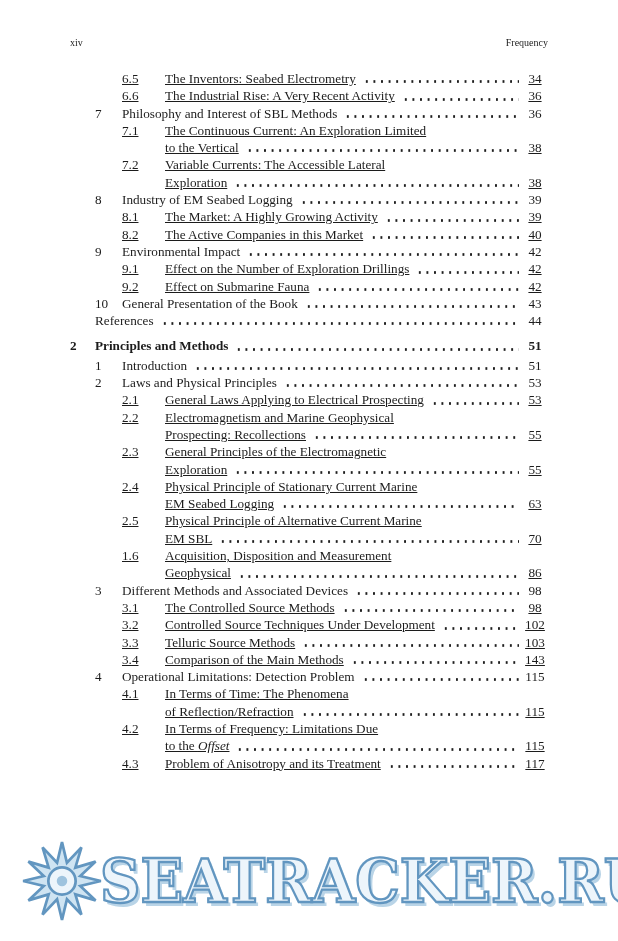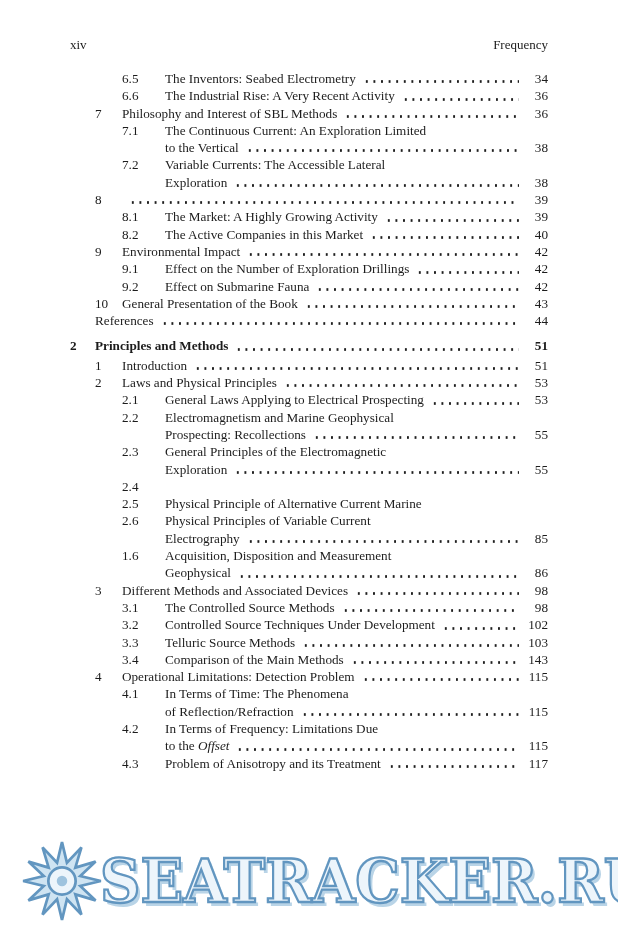--- a/index.html
+++ b/index.html
@@ -9,53 +9,53 @@
     font-family:"Liberation Serif", serif;
     color:#1c1c1c;
     position:relative;
     overflow:hidden;
   }
   .page { position:absolute; inset:0; }
 
   .header {
     position:absolute; top:37px; left:70px; right:70px;
     display:flex; justify-content:space-between;
-    font-size:13px;
+    font-size:10px;
   }
 
   .toc {
     position:absolute; top:70px; left:70px; right:70px;
     font-size:13.2px; line-height:17.3px;
   }
   .row { display:flex; }
   .row.bold { font-weight:bold; }
   .space-before { margin-top:8px; }
   .space-after { margin-bottom:2px; }
 
   .lvl-chapter .num { width:25px; flex:0 0 25px; }
   .lvl-section { padding-left:25px; }
   .lvl-section .num { width:27px; flex:0 0 27px; }
-  .lvl-sub { padding-left:52px; }
+  .lvl-sub { padding-left:52px;text-decoration:underline; }
   .lvl-sub .num { width:43px; flex:0 0 43px; }
 
   .body { flex:1; min-width:0; }
   .line { display:flex; }
   .txt { white-space:nowrap; }
   .dots {
     flex:1;
     height:15px;
     align-self:flex-end;
     margin:0 3px 0 5px;
     background-image: radial-gradient(circle, #1e1e1e 1.05px, transparent 1.4px);
     background-repeat: repeat-x;
     background-position: left 2px bottom 4px;
     background-size: 7.6px 3px;
     min-width:8px;
   }
-  .pg { min-width:26px; text-align:right; white-space:nowrap; }
+  .pg { min-width:26px; text-align:center; white-space:nowrap; }
 
   .watermark {
     position:absolute; left:20px; bottom:14px; right:4px;
     display:flex; align-items:center;
     pointer-events:none;
   }
   .wm-logo { flex:0 0 auto; margin-right:-4px; }
   .wm-text {
     font-family:"DejaVu Serif", serif;
     font-weight:700;
@@ -133,20 +133,21 @@
             <span class="txt">Exploration</span>
             <span class="dots"></span>
             <span class="pg">38</span>
           </div>
         </div>
       </div>
       <div class="row lvl-section">
         <span class="num">8</span>
         <div class="body">
           <div class="line last">
+            <span class="txt">Industry of EM Seabed Logging</span>
             <span class="dots"></span>
             <span class="pg">39</span>
           </div>
         </div>
       </div>
       <div class="row lvl-sub">
         <span class="num">8.1</span>
         <div class="body">
           <div class="line last">
             <span class="txt">The Market: A Highly Growing Activity</span>
@@ -275,39 +276,41 @@
           </div>
           <div class="line last">
             <span class="txt">Exploration</span>
             <span class="dots"></span>
             <span class="pg">55</span>
           </div>
         </div>
       </div>
       <div class="row lvl-sub">
         <span class="num">2.4</span>
+        <div class="body">
+          <div class="line">
+            <span class="txt">Physical Principle of Stationary Current Marine</span>
+          </div>
+          <div class="line last">
+            <span class="txt">EM Seabed Logging</span>
+            <span class="dots"></span>
+            <span class="pg">63</span>
+          </div>
+        </div>
       </div>
       <div class="row lvl-sub">
         <span class="num">2.5</span>
         <div class="body">
           <div class="line">
             <span class="txt">Physical Principle of Alternative Current Marine</span>
           </div>
-        </div>
-      </div>
-      <div class="row lvl-sub">
-        <span class="num">2.6</span>
-        <div class="body">
-          <div class="line">
-            <span class="txt">Physical Principles of Variable Current</span>
-          </div>
-          <div class="line last">
-            <span class="txt">Electrography</span>
-            <span class="dots"></span>
-            <span class="pg">85</span>
+          <div class="line last">
+            <span class="txt">EM SBL</span>
+            <span class="dots"></span>
+            <span class="pg">70</span>
           </div>
         </div>
       </div>
       <div class="row lvl-sub">
         <span class="num">1.6</span>
         <div class="body">
           <div class="line">
             <span class="txt">Acquisition, Disposition and Measurement</span>
           </div>
           <div class="line last">

